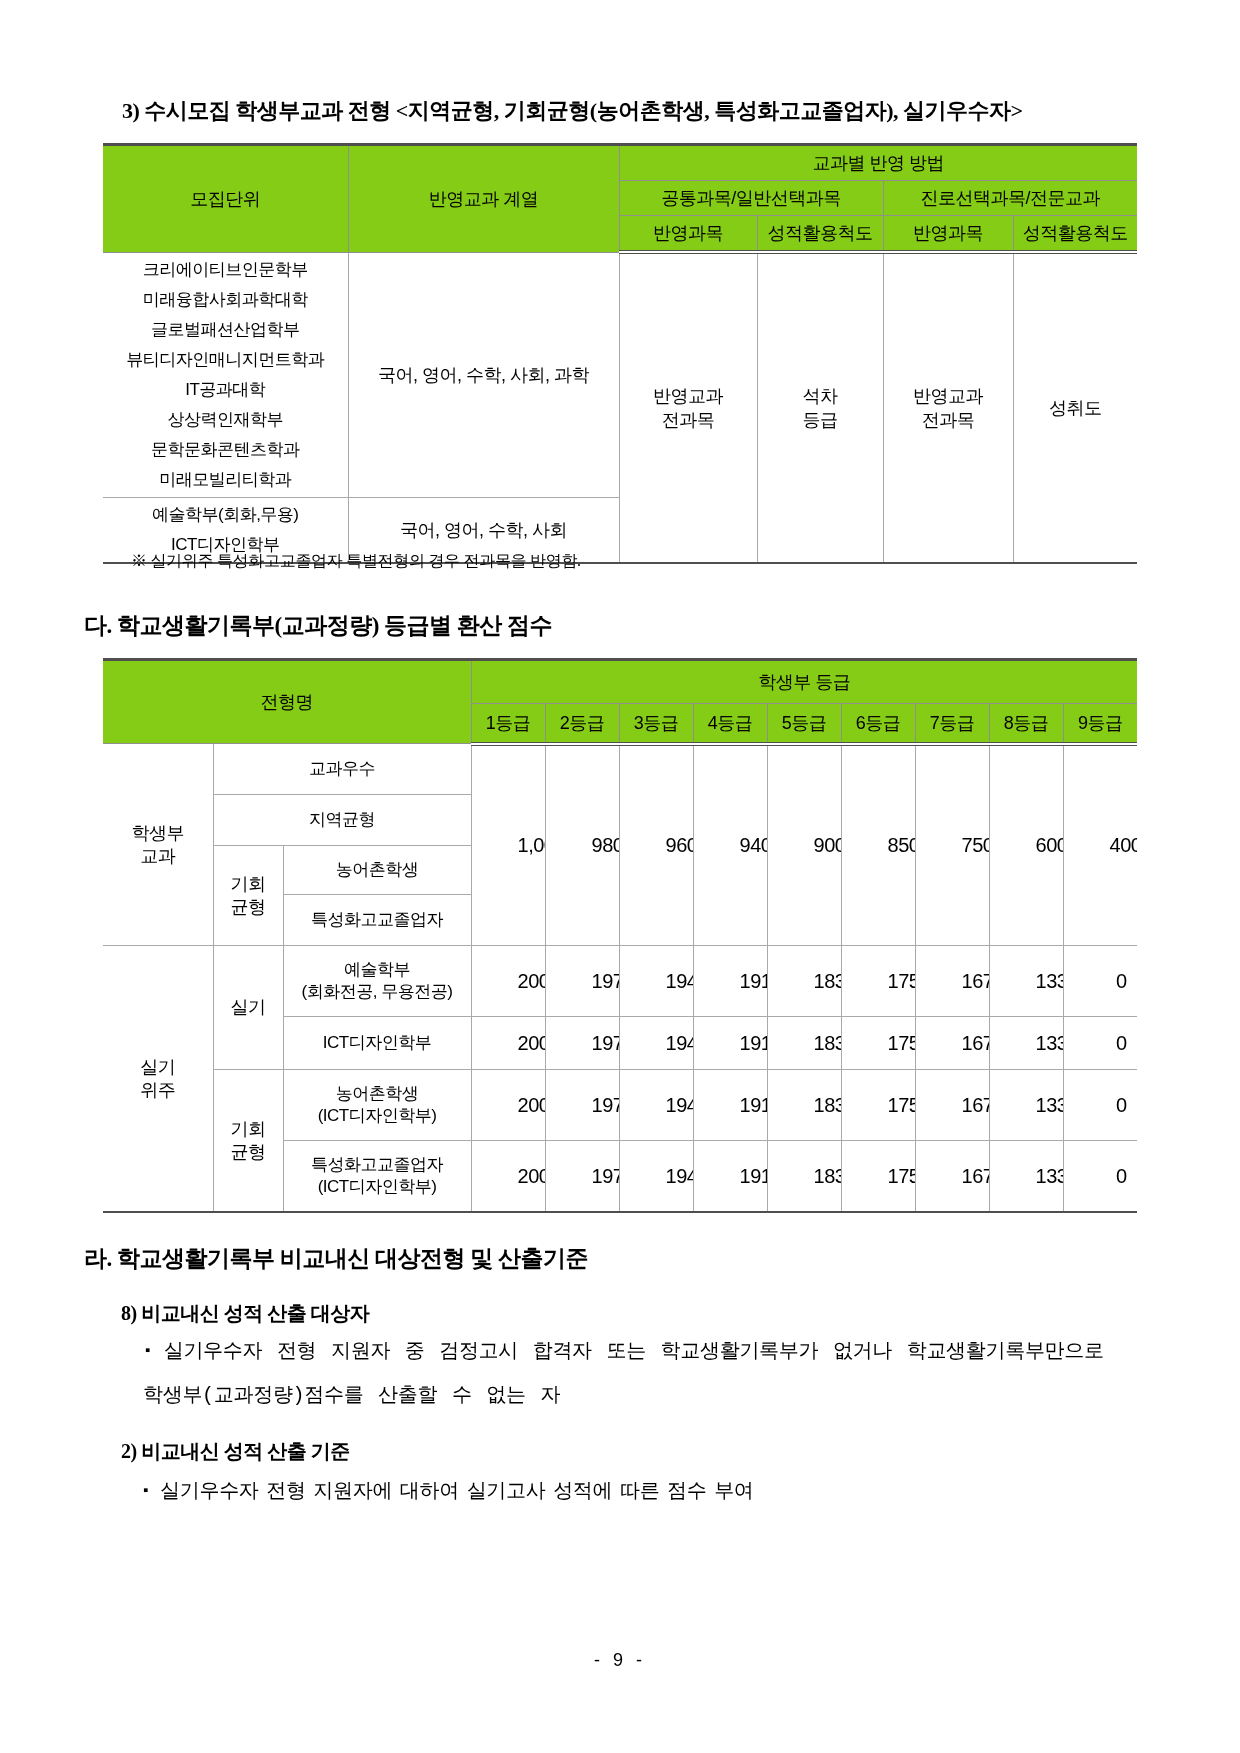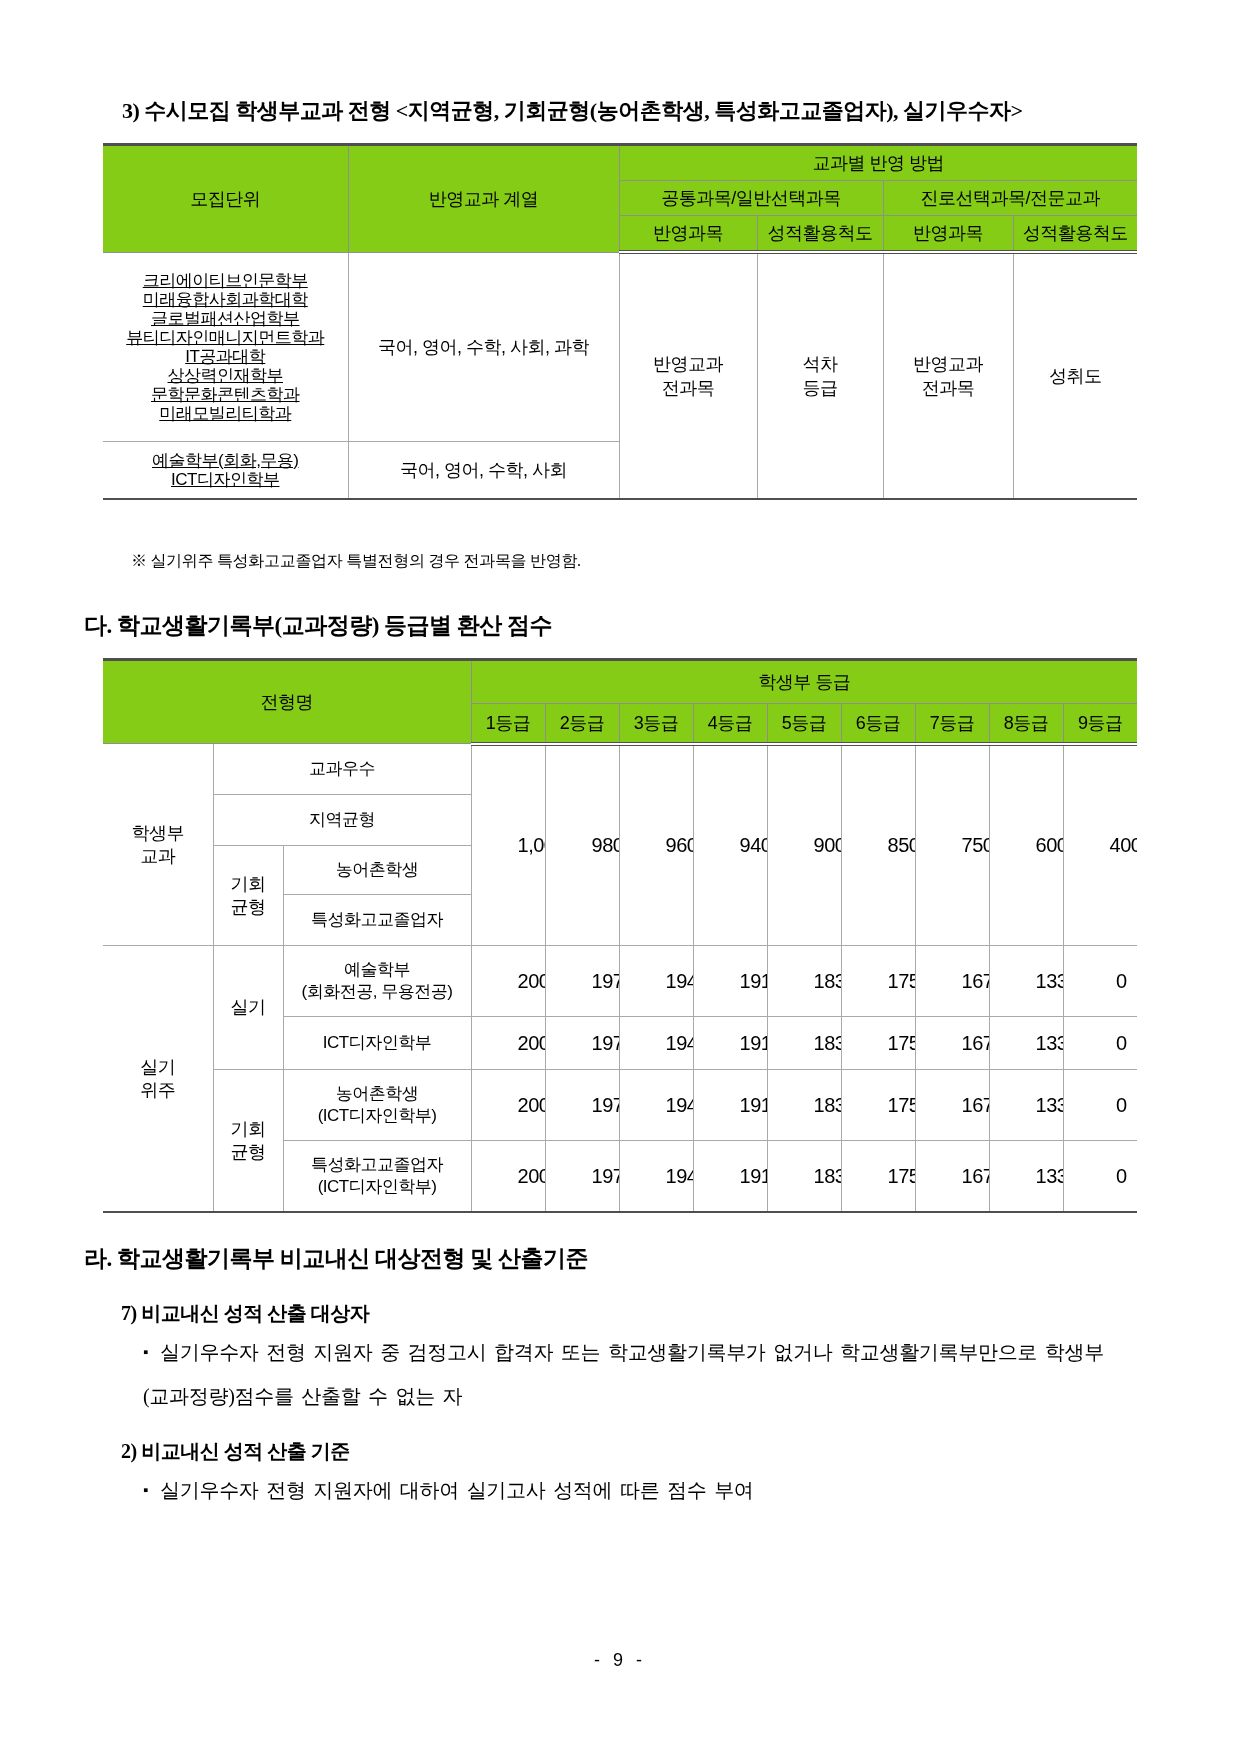--- a/index.html
+++ b/index.html
@@ -25,21 +25,21 @@
     border-left-style:hidden; border-right-style:hidden;
     border-top:3px solid #4f4f4f; border-bottom:2px solid #4f4f4f;
   }
   th, td { text-align:center; vertical-align:middle; padding:2px 4px; overflow:hidden; }
   th { border:1px solid #8f8f8f; background:#84cc16; font-weight:normal; font-size:18px; letter-spacing:-0.5px; }
   td { border:1px solid #a9a9a9; font-size:18px; letter-spacing:-0.5px; }
   tr.leaf th { border-bottom:4px double #4f4f4f; }
   .pre { white-space:pre-line; }
   .t1 { width:1034px; }
   .t1 th { height:30px; }
-  .t1 .units { font-size:17px; line-height:19px;text-decoration:underline; }
+  .t1 .units { font-size:17px; line-height:30px; }
   .t2 { width:1034px; }
   .t2 .name { font-size:17px; line-height:22px; }
   .t2 .grp  { font-size:18px; line-height:23px; }
   .t2 .val  { font-size:20px;padding-left:46px; }
 </style>
 </head>
 <body>
 
 <div class="page">
 
@@ -218,23 +218,23 @@
           <td class="val">167</td>
           <td class="val">133</td>
           <td class="val">0</td>
         </tr>
       </tbody>
     </table>
   </div>
 
   <div class="abs h-big" style="left:84px; top:1243px;">라. 학교생활기록부 비교내신 대상전형 및 산출기준</div>
 
-  <div class="abs h-sub" style="left:121px; top:1300px;">7) 비교내신 성적 산출 대상자</div>
-
-  <div class="abs bullet-line" style="left:143px; top:1330px; width:970px;">
+  <div class="abs h-sub" style="left:121px; top:1300px;">8) 비교내신 성적 산출 대상자</div>
+
+  <div class="abs bullet-line" style="left:143px; top:1330px; width:970px;font-family:Liberation Mono, monospace;">
     <span class="bullet-mark">▪</span><span>실기우수자 전형 지원자 중 검정고시 합격자 또는 학교생활기록부가 없거나 학교생활기록부만으로 학생부(교과정량)점수를 산출할 수 없는 자</span>
   </div>
 
   <div class="abs h-sub" style="left:121px; top:1438px;text-align:right;">2) 비교내신 성적 산출 기준</div>
 
   <div class="abs bullet-line" style="left:143px; top:1468px; width:970px;">
     <span class="bullet-mark">▪</span><span>실기우수자 전형 지원자에 대하여 실기고사 성적에 따른 점수 부여</span>
   </div>
 
   <div class="abs footer" style="left:0; top:1650px; width:1240px; text-align:center;">- 9 -</div>

